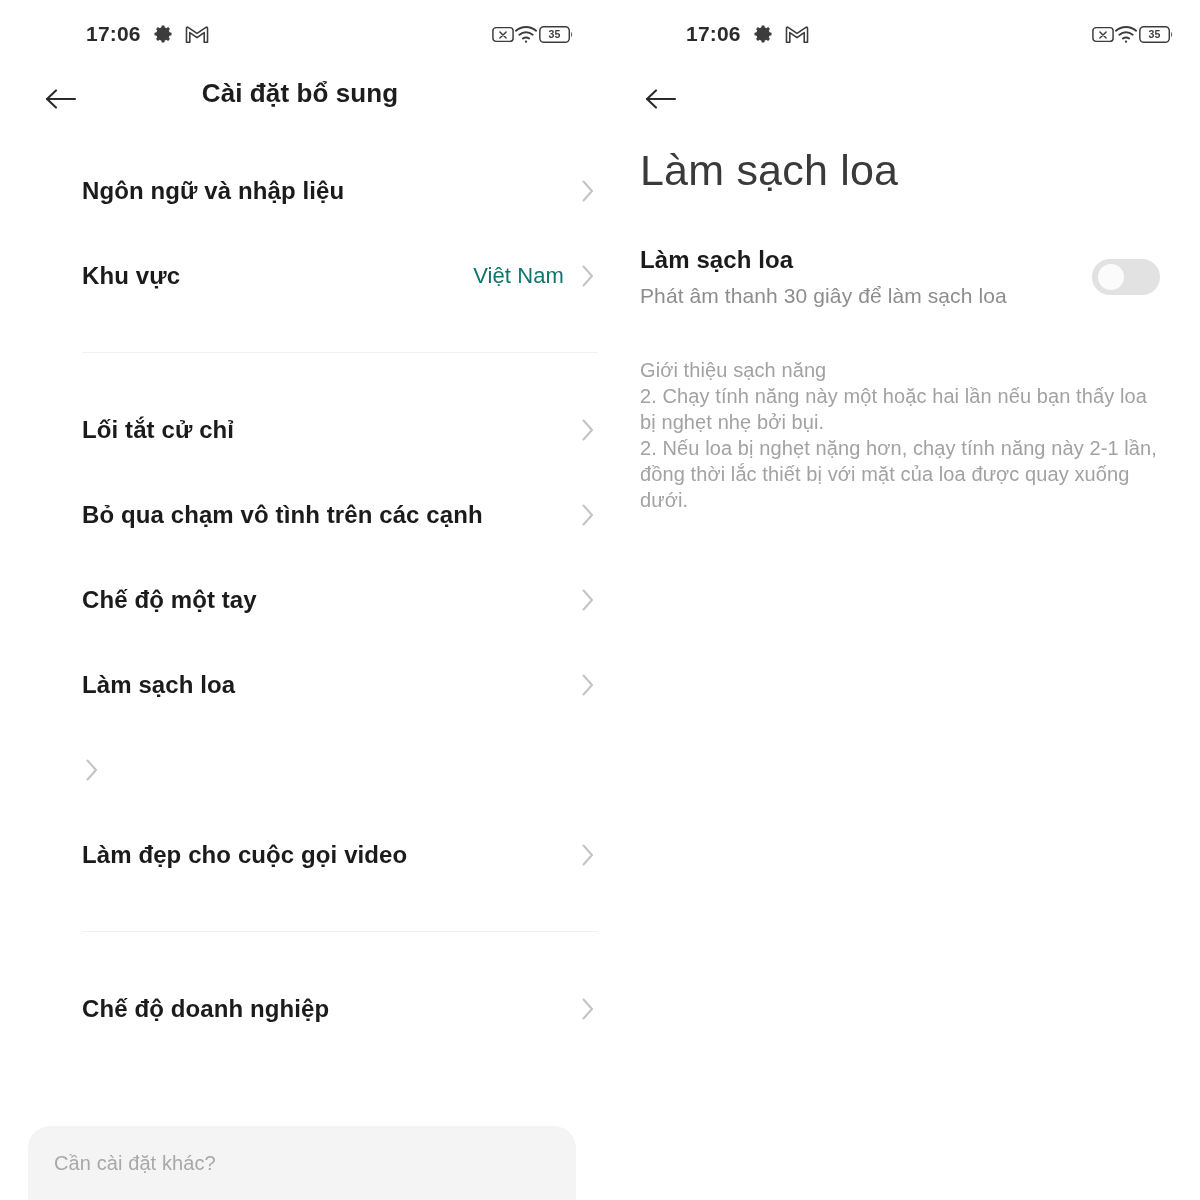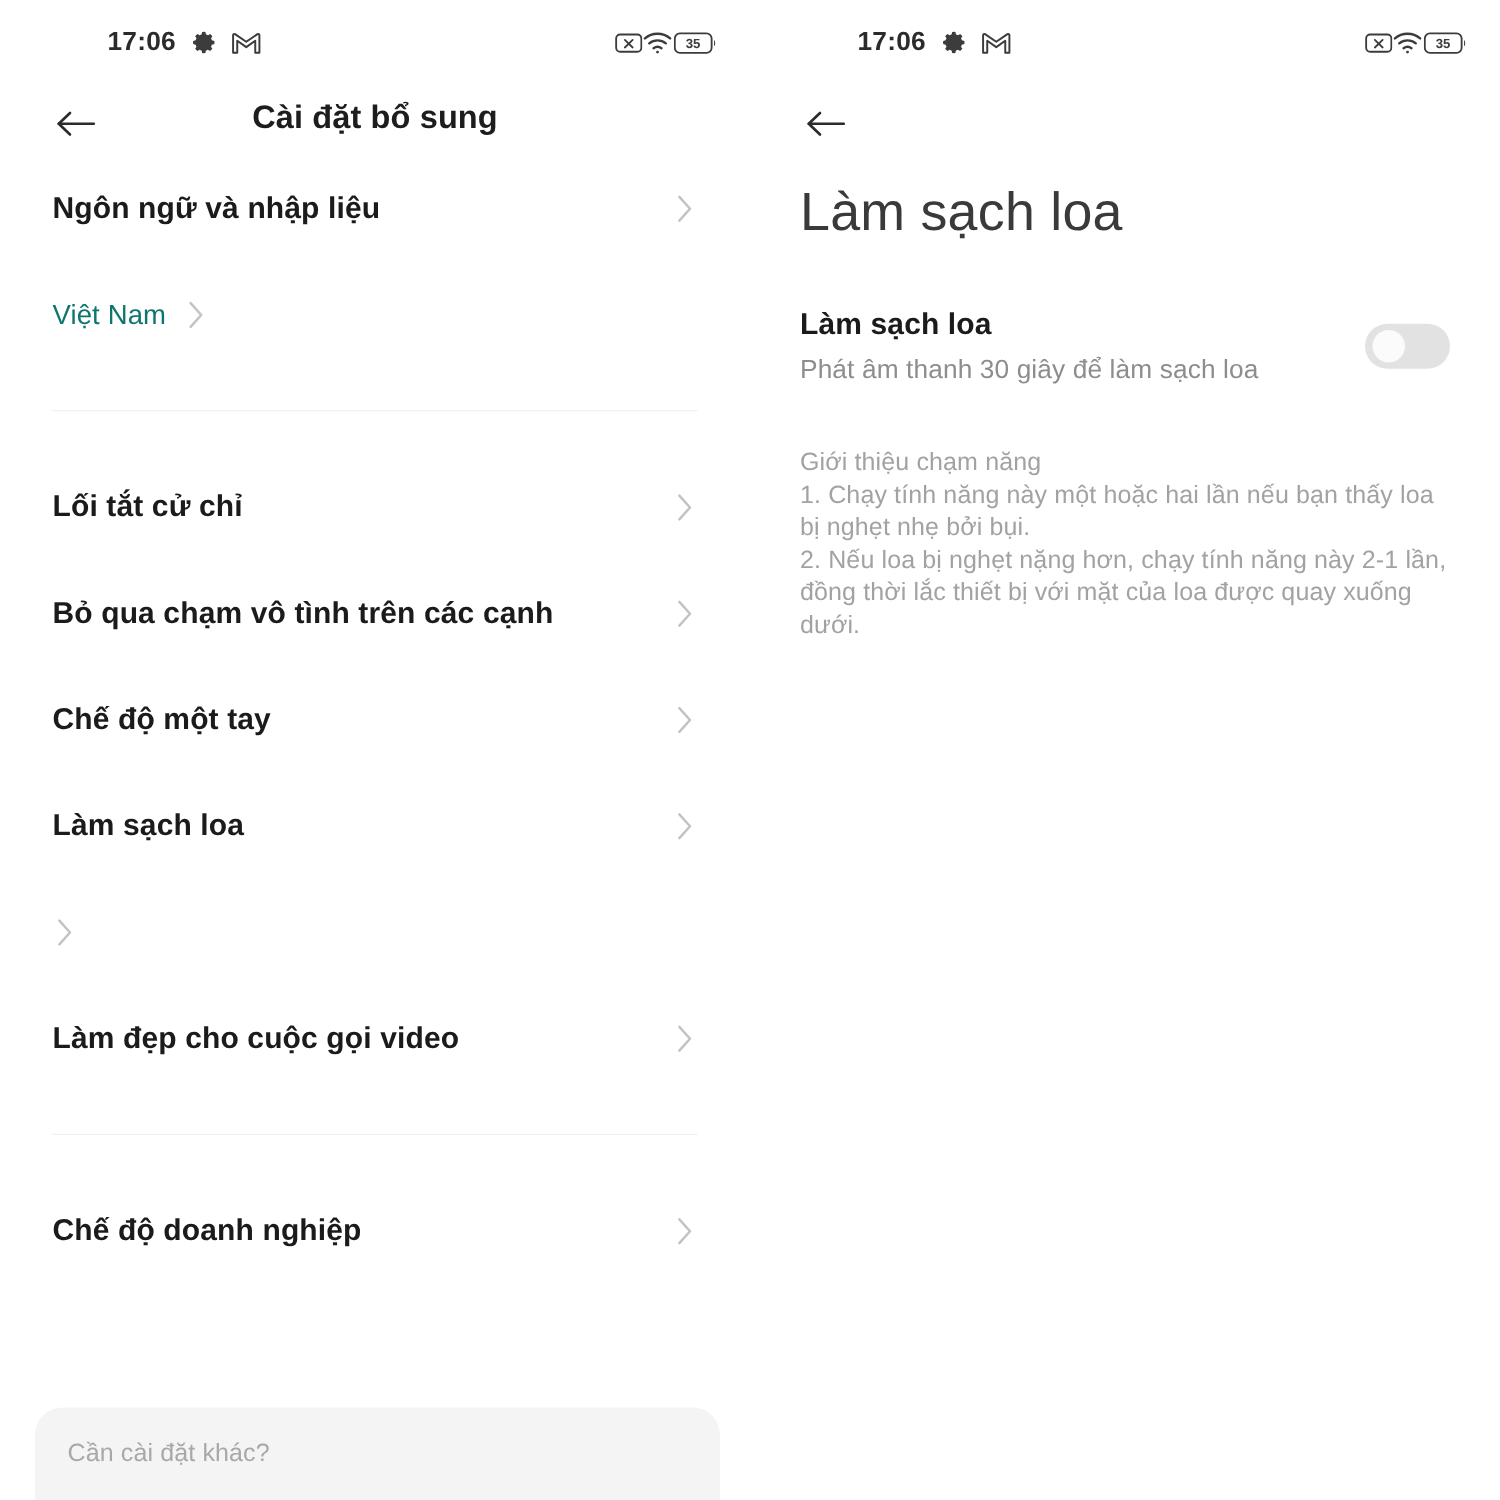--- a/index.html
+++ b/index.html
@@ -87,23 +87,24 @@
     text-align: center;
     font-size: 26px;
     font-weight: bold;
     color: #1d1d1d;
     letter-spacing: 0.1px;
   }
 
   
   .settings-list {
     position: absolute;
-    top: 124px;
+    top: 148px;
     left: 0;
     width: 600px;
+    padding-left: 40px;
   }
   .list-row {
     position: relative;
     height: 85px;
     display: flex;
     align-items: center;
     padding: 0 42px 0 42px;
     box-sizing: border-box;
     cursor: pointer;
   }
@@ -281,20 +282,21 @@
 
       <div class="list-row">
         <span class="list-label">Ngôn ngữ và nhập liệu</span>
         <span class="chev">
           <svg class="icon-svg" width="14" height="24" viewBox="0 0 14 24" fill="none" stroke="#c3c3c3" stroke-width="2" stroke-linecap="round" stroke-linejoin="round">
               <path d="M2.5 2.5 11 12l-8.5 9.5"></path>
             </svg>
         </span>
       </div>
       <div class="list-row">
+        <span class="list-label">Khu vực</span>
         <span class="list-value">Việt Nam</span>
         <span class="chev">
           <svg class="icon-svg" width="14" height="24" viewBox="0 0 14 24" fill="none" stroke="#c3c3c3" stroke-width="2" stroke-linecap="round" stroke-linejoin="round">
               <path d="M2.5 2.5 11 12l-8.5 9.5"></path>
             </svg>
         </span>
       </div>
 
       <div class="gap-before"></div>
       <div class="group-divider"></div>
@@ -423,18 +425,18 @@
       <div class="toggle-texts">
         <div class="toggle-title">Làm sạch loa</div>
         <div class="toggle-sub">Phát âm thanh 30 giây để làm sạch loa</div>
       </div>
       <div class="switch">
         <div class="knob"></div>
       </div>
     </div>
 
     <div class="desc-block">
-      <div class="desc-line">Giới thiệu chạm năng</div>
-      <div class="desc-line">1. Chạy tính năng này một hoặc hai lần nếu bạn thấy loa bị nghẹt nhẹ bởi bụi.</div>
+      <div class="desc-line">Giới thiệu sạch năng</div>
+      <div class="desc-line">2. Chạy tính năng này một hoặc hai lần nếu bạn thấy loa bị nghẹt nhẹ bởi bụi.</div>
       <div class="desc-line">2. Nếu loa bị nghẹt nặng hơn, chạy tính năng này 2-1 lần, đồng thời lắc thiết bị với mặt của loa được quay xuống dưới.</div>
     </div>
   </div>
 </div>
 
 </body></html>

